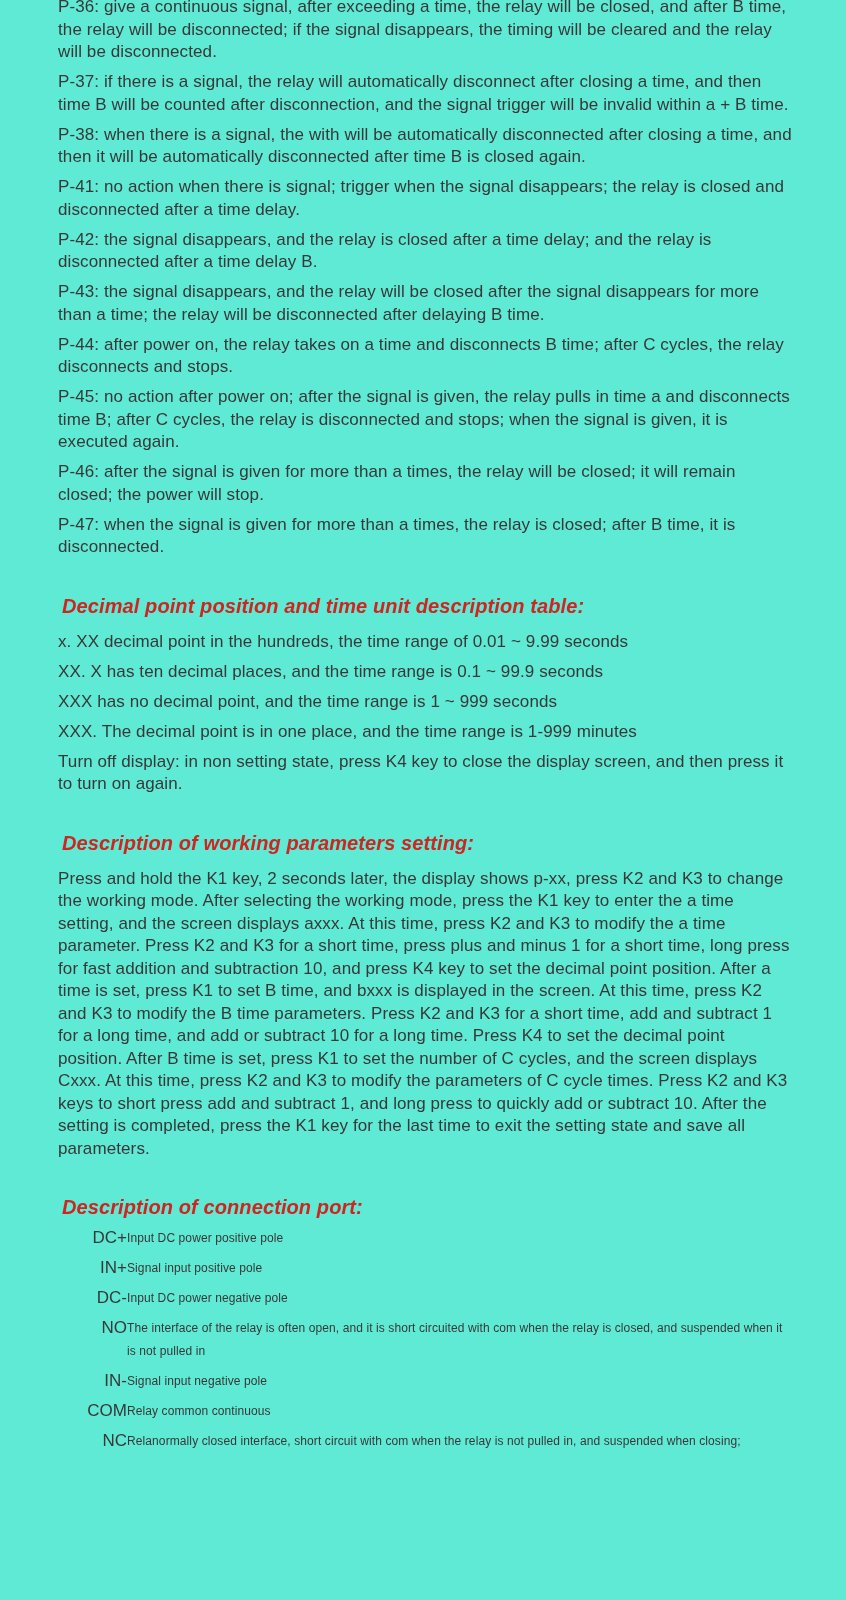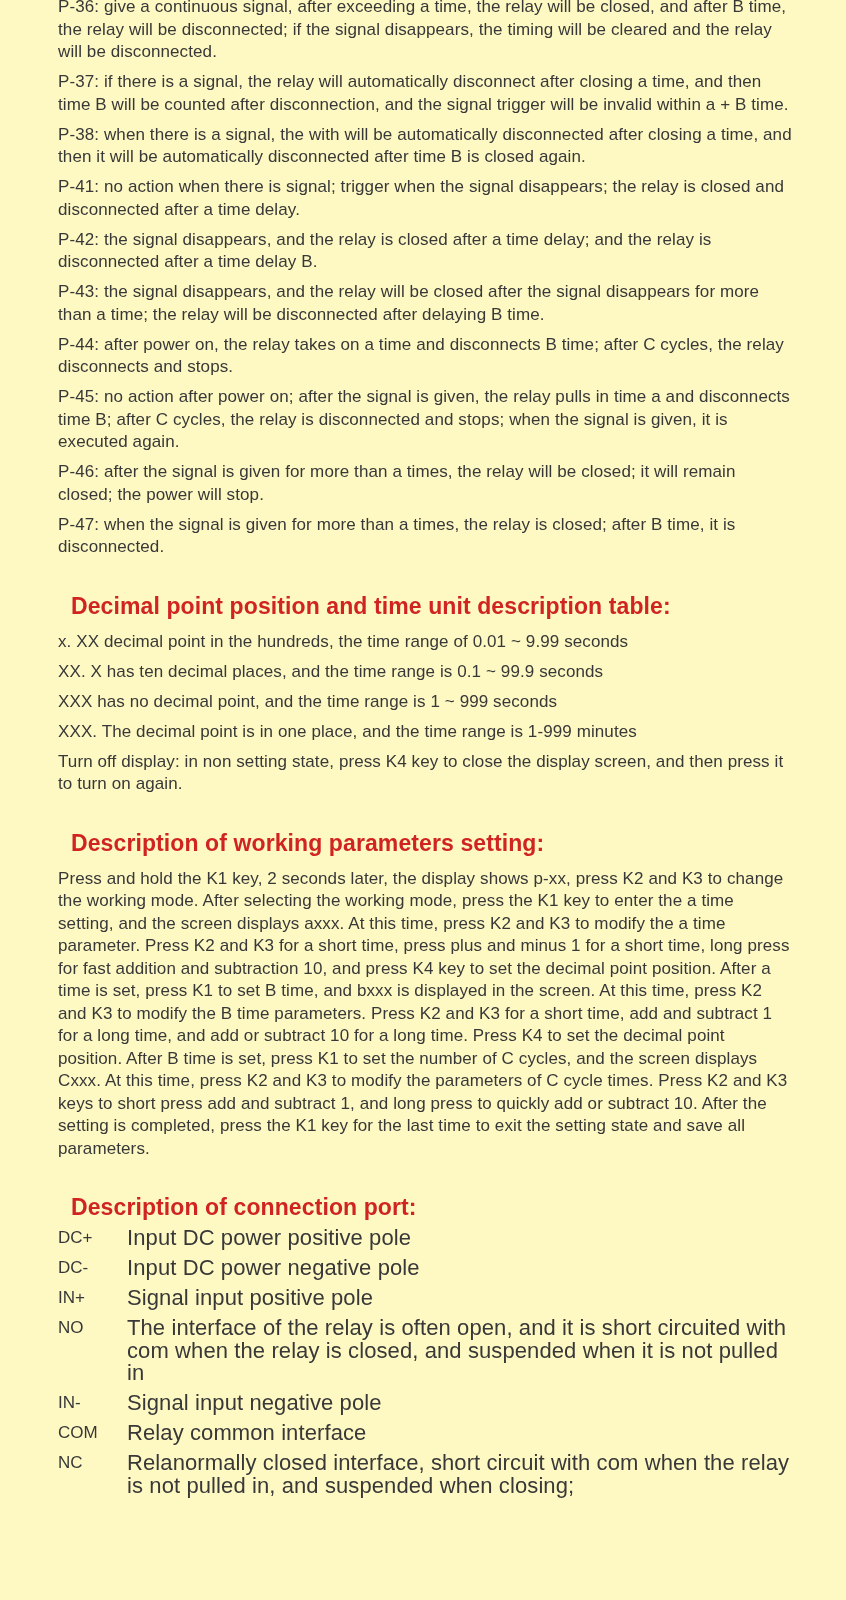--- a/index.html
+++ b/index.html
@@ -10,59 +10,61 @@
   body {
     width: 846px;
     height: 1600px;
     font-family: "Liberation Sans", sans-serif;
     overflow: hidden;
   }
   .page {
     position: relative;
     width: 846px;
     height: 1600px;
-    background: #fef9c3;
+    background: #5eead4;
     overflow: hidden;
   }
   .content {
     padding: 0 54px 0 58px;
     margin-top: -4px;
   }
   p.body-text {
     font-size: 17px;
     line-height: 22.5px;
     color: #383838;
     margin: 0 0 7.5px 0;
     letter-spacing: 0.1px;
   }
   h2.red-heading {
-    font-size: 23px;
+    font-size: 20px;
     line-height: 26px;
     font-weight: bold;
     color: #d02421;
-    margin: 34px 0 12px 13px;
+    margin: 34px 0 12px 4px;
     letter-spacing: 0.1px;
+    font-style: italic;
   }
   h2.red-heading.tight {
     margin-bottom: 7px;
   }
   .port-row {
     display: flex;
     align-items: flex-start;
     margin: 0 0 7.5px 0;
   }
   .port-term {
     flex: 0 0 69px;
     font-size: 17px;
     line-height: 22.5px;
     color: #383838;
+    text-align: right;
   }
   .port-desc {
     flex: 1;
-    font-size: 22px;
+    font-size: 12px;
     line-height: 22.5px;
     color: #383838;
     letter-spacing: 0.1px;
   }
 </style>
 </head>
 <body>
 
 <div class="page">
   <div class="content">
@@ -95,38 +97,38 @@
     </section>
 
     <section>
       <h2 class="red-heading tight">Description of connection port:</h2>
 
       <div class="port-row">
         <span class="port-term">DC+</span>
         <span class="port-desc">Input DC power positive pole</span>
       </div>
       <div class="port-row">
+        <span class="port-term">IN+</span>
+        <span class="port-desc">Signal input positive pole</span>
+      </div>
+      <div class="port-row">
         <span class="port-term">DC-</span>
         <span class="port-desc">Input DC power negative pole</span>
-      </div>
-      <div class="port-row">
-        <span class="port-term">IN+</span>
-        <span class="port-desc">Signal input positive pole</span>
       </div>
       <div class="port-row">
         <span class="port-term">NO</span>
         <span class="port-desc">The interface of the relay is often open, and it is short circuited with com when the relay is closed, and suspended when it is not pulled in</span>
       </div>
       <div class="port-row">
         <span class="port-term">IN-</span>
         <span class="port-desc">Signal input negative pole</span>
       </div>
       <div class="port-row">
         <span class="port-term">COM</span>
-        <span class="port-desc">Relay common interface</span>
+        <span class="port-desc">Relay common continuous</span>
       </div>
       <div class="port-row">
         <span class="port-term">NC</span>
         <span class="port-desc">Relanormally closed interface, short circuit with com when the relay is not pulled in, and suspended when closing;</span>
       </div>
     </section>
 
   </div>
 </div>
 

